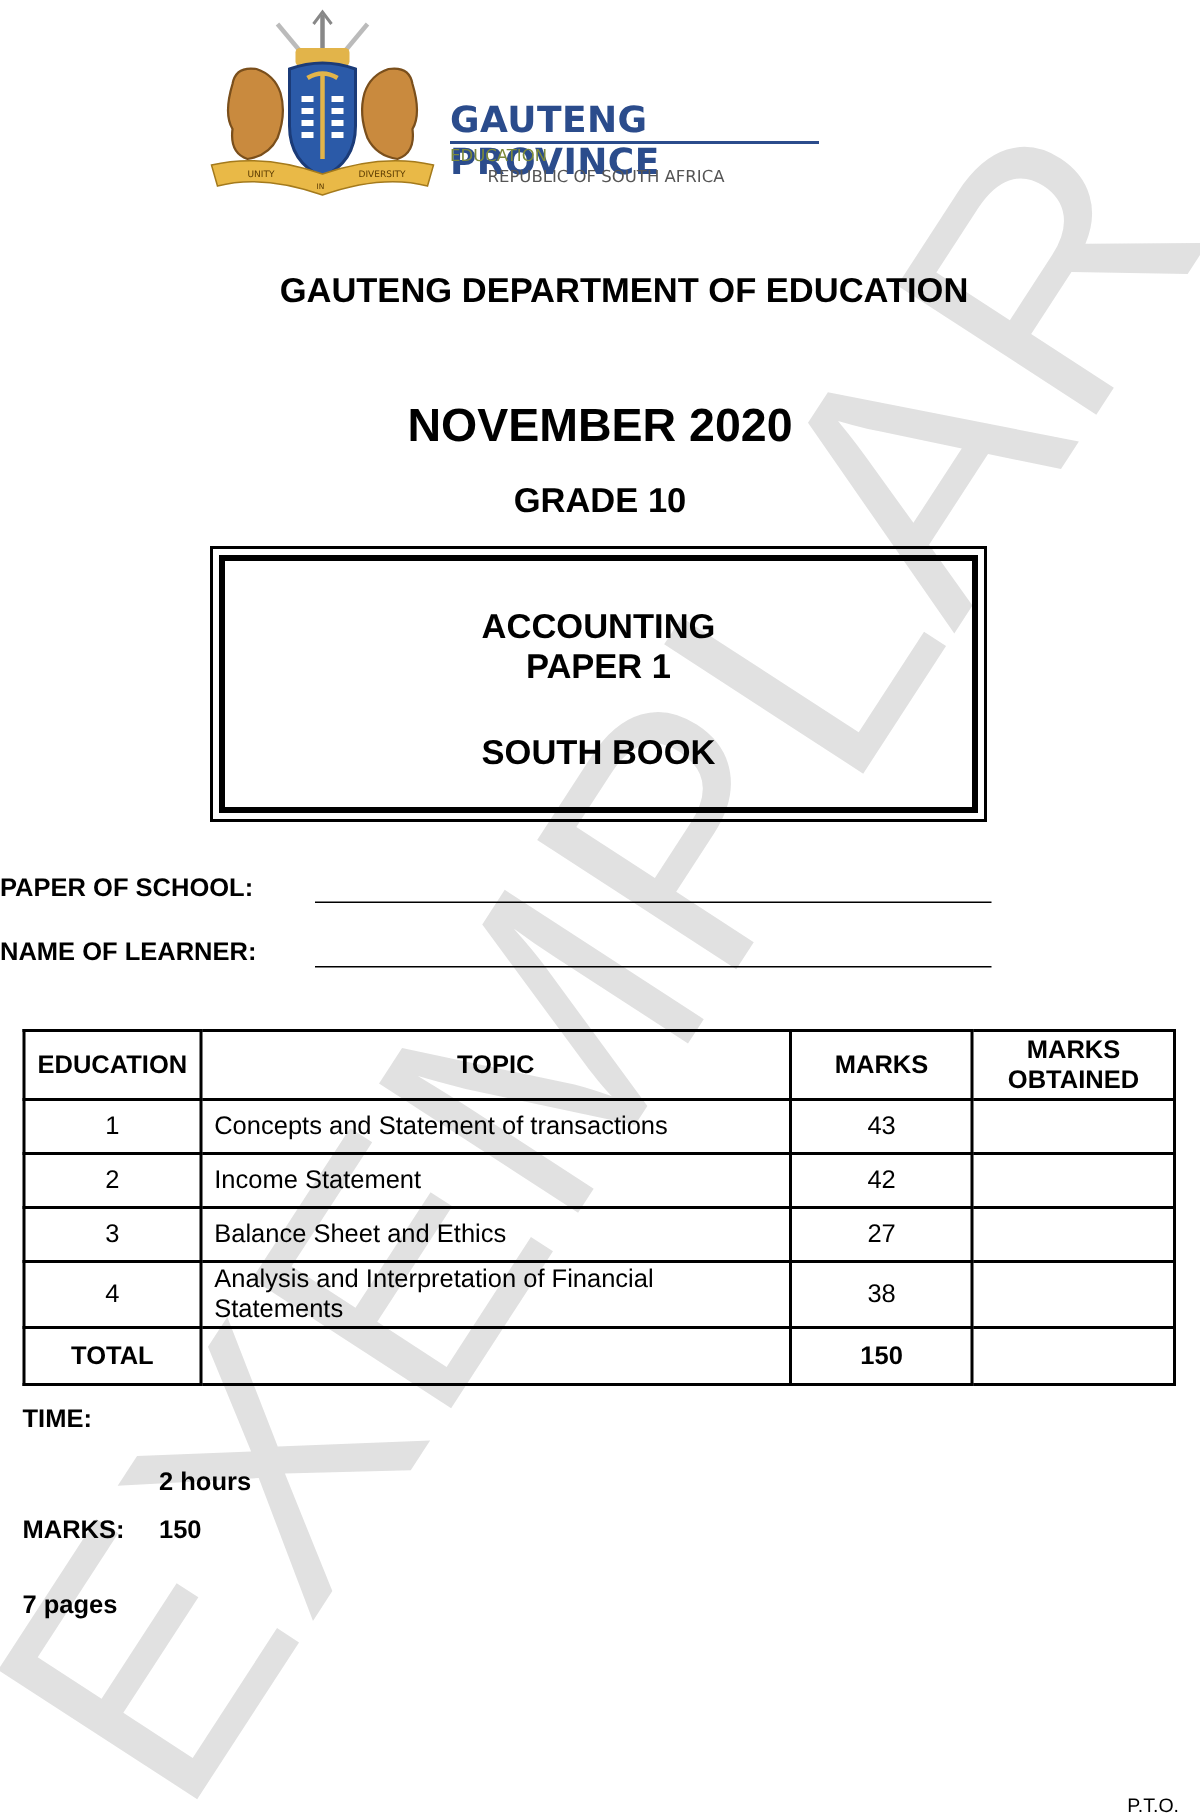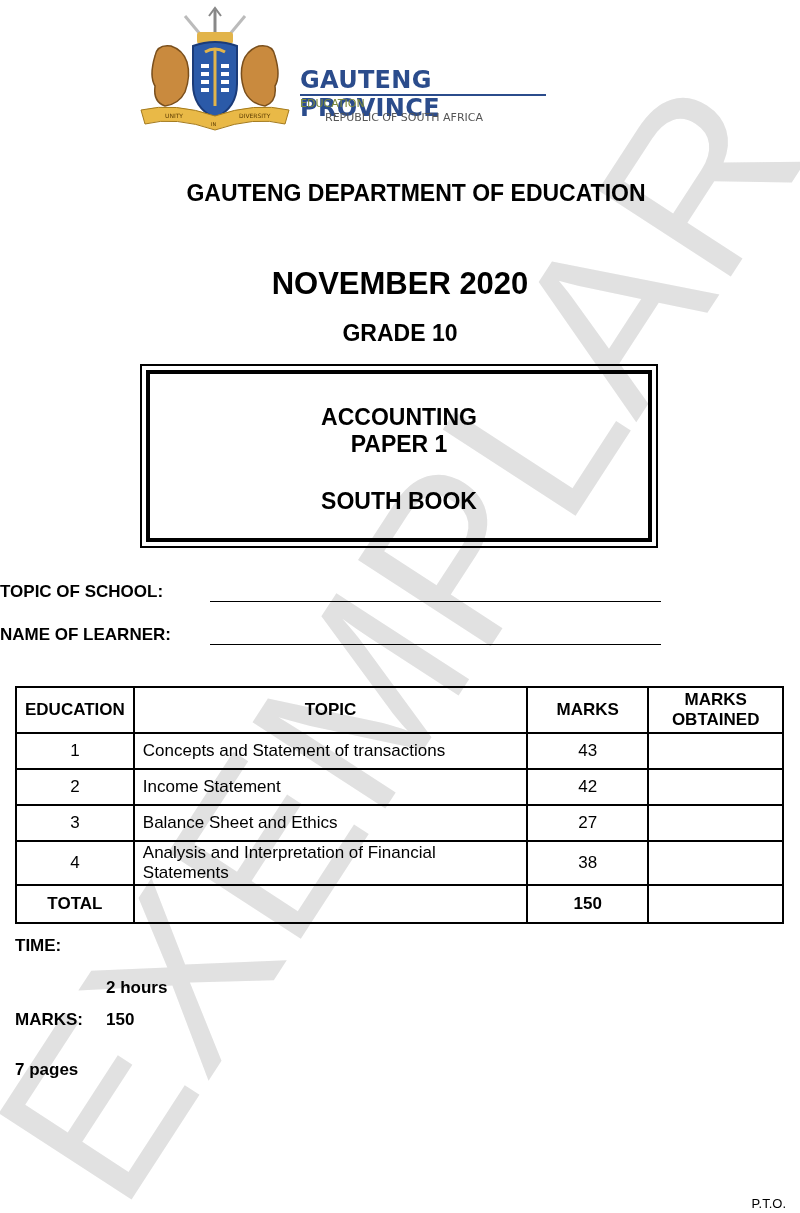--- a/index.html
+++ b/index.html
@@ -95,21 +95,21 @@
   <div class="h h4">GRADE 10</div>
 
   <div class="titlebox">
     <div class="titlebox-inner">
       <div class="tb-line tb1">ACCOUNTING</div>
       <div class="tb-line tb2">PAPER 1</div>
       <div class="tb-line tb3">SOUTH BOOK</div>
     </div>
   </div>
 
-  <div class="field-label f1">TOPIC OF SCHOOL:</div>
+  <div class="field-label f1">PAPER OF SCHOOL:</div>
   <div class="field-line l1"></div>
   <div class="field-label f2">NAME OF LEARNER:</div>
   <div class="field-line l2"></div>
 
   <table class="q">
     <colgroup>
       <col style="width:116px">
         <col style="width:394px">
         <col style="width:122px">
         <col style="width:135px">

